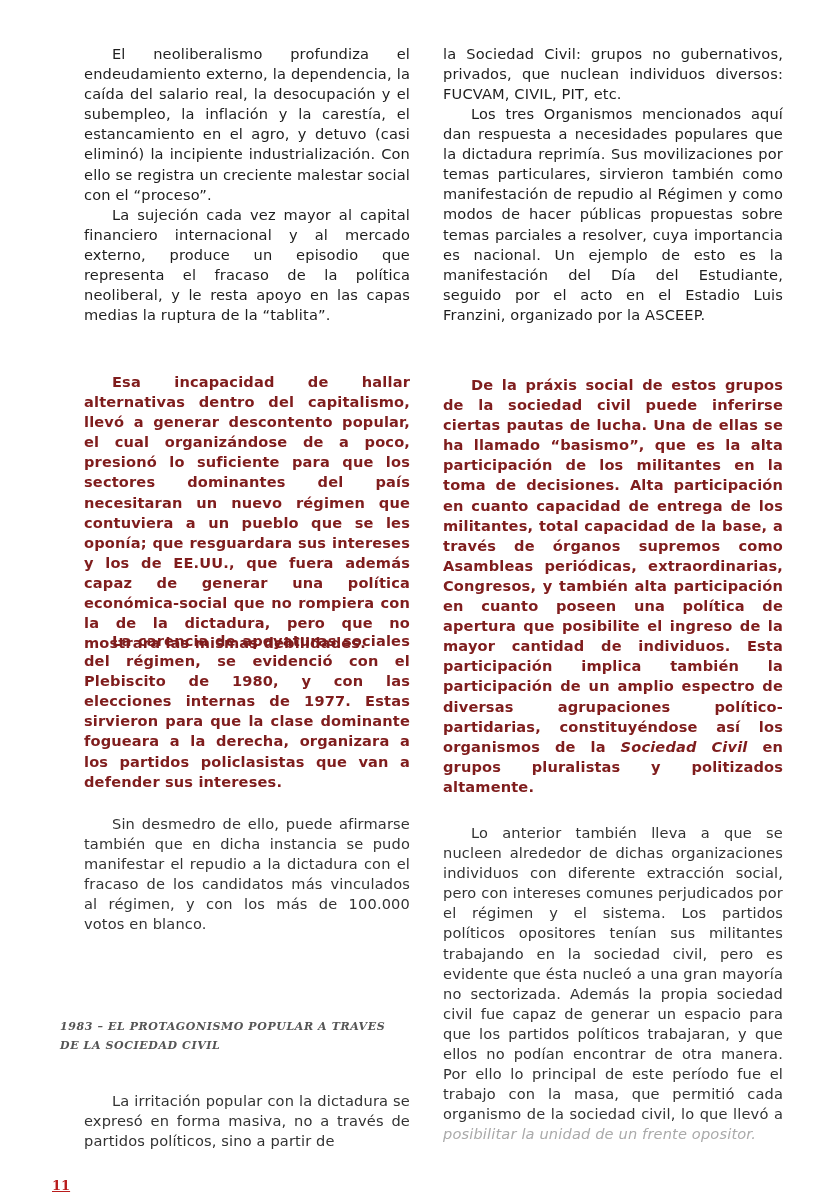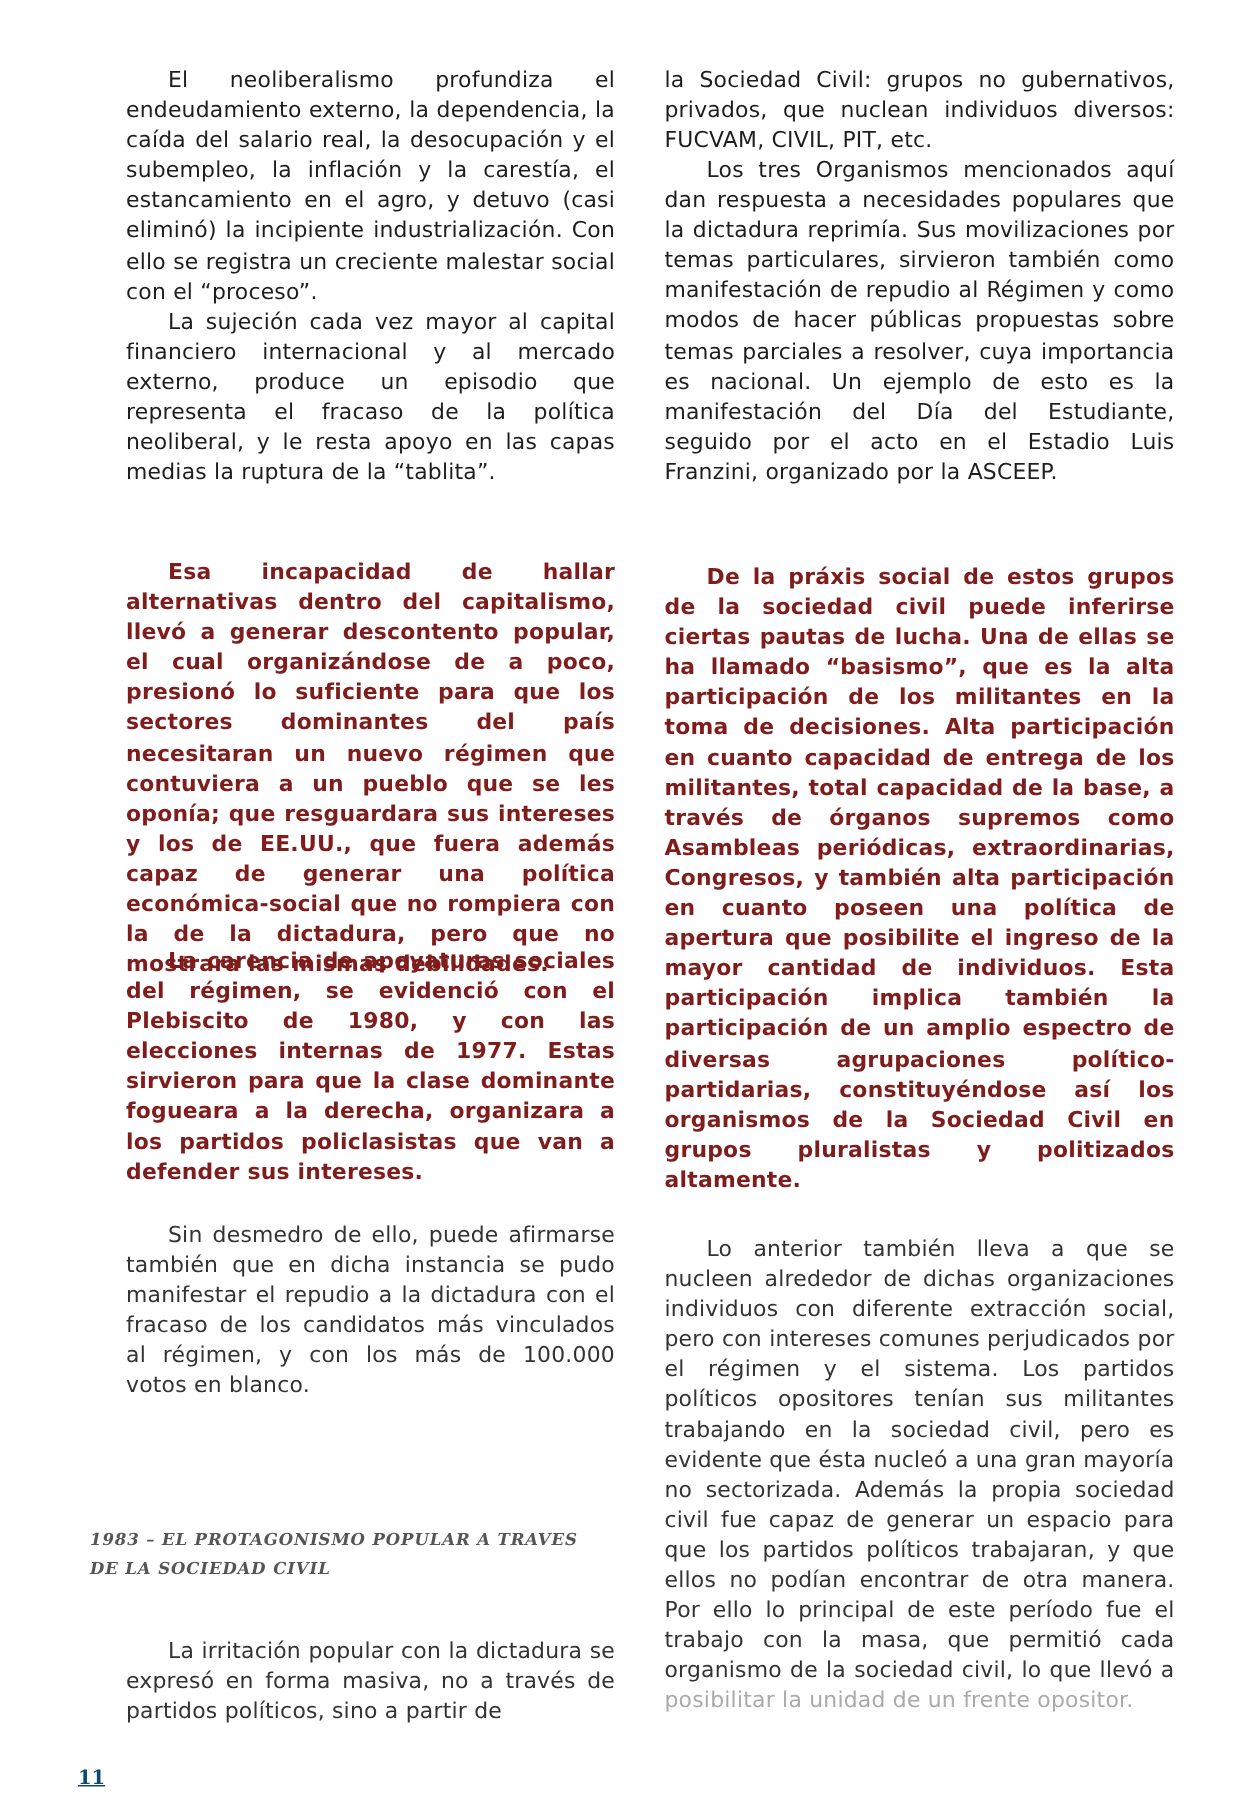--- a/index.html
+++ b/index.html
@@ -11,30 +11,30 @@
   .col.left { left: 84px; }
   .col.right { left: 443px; width: 340px; }
   .para {
     position: absolute; left: 0; right: 0;
     font-size: 14.6px; line-height: 20.1px; text-align: justify; margin: 0;
     letter-spacing: 0.15px; hyphens: manual;
   }
   .para.indent { text-indent: 28px; }
   .para.bold { font-weight: bold; color: #7f1d1d; }
   .para.light { color: #333; }
-  .para .faded { color: #aaa; }
-  .para .ital { }
+  .para .faded { color: #aaa; font-style: italic; }
+  .para .ital { font-style: italic; }
   .heading {
     position: absolute; left: 60px; width: 340px;
     font-family: "DejaVu Serif", "Liberation Serif", serif; font-style: italic;
     font-size: 11px; line-height: 19px; color: #555; letter-spacing: 0.6px; margin: 0;
   }
   .page-num {
     position: absolute; left: 52px; top: 1178px; font-size: 13px; font-weight: bold;
-    text-decoration: underline; color: #0c4a6e; font-family: "DejaVu Serif", serif;
+    text-decoration: underline; color: #b91c1c; font-family: "DejaVu Serif", serif;
   }
 </style>
 </head>
 <body>
 
 <div>
   <div class="col left">
     <p class="para indent" style="top:44px;">El neoliberalismo profundiza el endeudamiento externo, la dependencia, la caída del salario real, la desocupación y el subempleo, la inflación y la carestía, el estancamiento en el agro, y detuvo (casi eliminó) la incipiente industrialización. Con ello se registra un creciente malestar social con el “proceso”.</p>
     <p class="para indent" style="top:205px;">La sujeción cada vez mayor al capital financiero internacional y al mercado externo, produce un episodio que representa el fracaso de la política neoliberal, y le resta apoyo en las capas medias la ruptura de la “tablita”.</p>
     <p class="para indent bold" style="top:372px;">Esa incapacidad de hallar alternativas dentro del capitalismo, llevó a generar descontento popular, el cual organizándose de a poco, presionó lo suficiente para que los sectores dominantes del país necesitaran un nuevo régimen que contuviera a un pueblo que se les oponía; que resguardara sus intereses y los de EE.UU., que fuera además capaz de generar una política económica-social que no rompiera con la de la dictadura, pero que no mostrara las mismas debilidades.</p>

